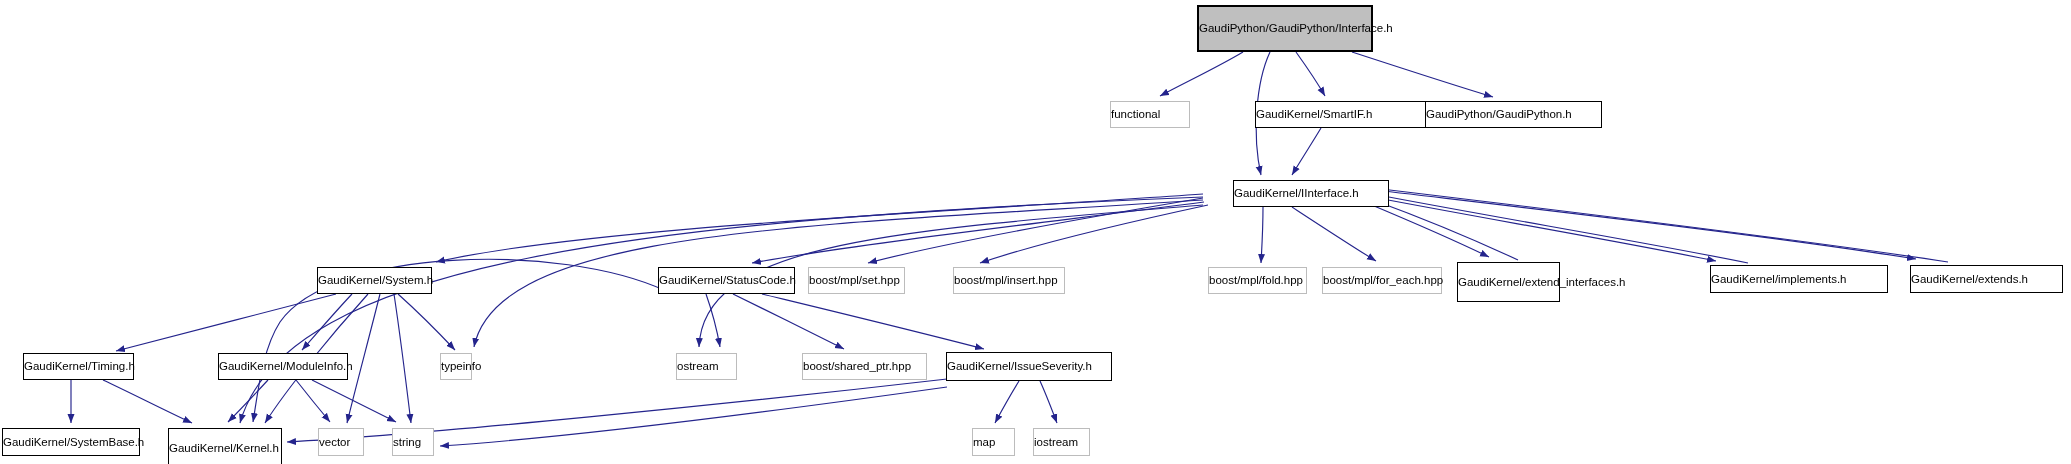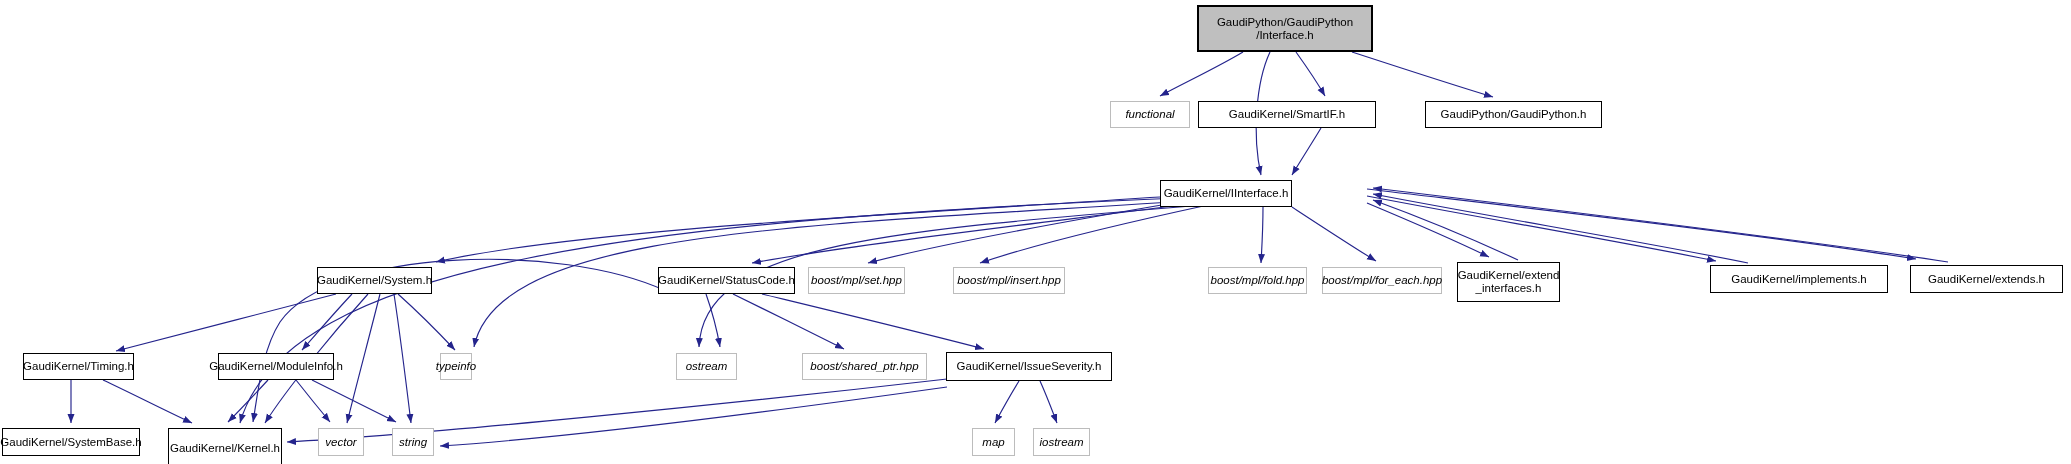--- a/index.html
+++ b/index.html
@@ -2,25 +2,25 @@
 <html style="--edge: #24248c; --ext: #bcbcbc; --hl: #bfbfbf;"><head>
 <meta charset="utf-8">
 <style>
   html,body{margin:0;padding:0;background:#ffffff;}
   .graph{position:relative;width:2071px;height:464px;overflow:hidden;
          font-family:"Liberation Sans",sans-serif;font-size:11.5px;color:#000;}
   .edges{position:absolute;left:0;top:0;}
   path.edge{fill:none;stroke:var(--edge,#24248c);stroke-width:1.15;}
   #arrowhead path{fill:var(--edge,#24248c);}
   .node{position:absolute;box-sizing:border-box;background:#ffffff;
-        border:1px solid #000;display:flex;flex-direction:column;
-        align-items:center;justify-content:center;text-align:center;
+        border:1px solid #000;display:flex;
+        align-items:center;justify-content:flex-start;text-align:center;
         line-height:13px;white-space:nowrap;z-index:2;}
   .node span{display:block;}
-  .node.external{border-color:var(--ext,#bcbcbc);font-style:italic;}
+  .node.external{border-color:var(--ext,#bcbcbc);}
   .node.root{background:var(--hl,#bfbfbf);border:2px solid #000;}
 </style>
 </head>
 <body>
 
 <div class="graph">
 
   <svg class="edges" width="2071" height="464" viewBox="0 0 2071 464">
     <defs>
       <marker id="arrowhead" markerWidth="10" markerHeight="8" refX="9" refY="4" orient="auto" markerUnits="userSpaceOnUse">
@@ -70,29 +70,29 @@
 
   <div class="node root" style="left:1197px;top:5px;width:176px;height:47px">
     <span>GaudiPython/GaudiPython</span>
     <span>/Interface.h</span>
   </div>
 
   <div class="node external" style="left:1110px;top:101px;width:80px;height:27px">
     <span>functional</span>
   </div>
 
-  <div class="node" style="left:1198px;top:101px;width:178px;height:27px">
+  <div class="node" style="left:1255px;top:101px;width:178px;height:27px">
     <span>GaudiKernel/SmartIF.h</span>
   </div>
 
   <div class="node" style="left:1425px;top:101px;width:177px;height:27px">
     <span>GaudiPython/GaudiPython.h</span>
   </div>
 
-  <div class="node" style="left:1160px;top:180px;width:132px;height:27px">
+  <div class="node" style="left:1233px;top:180px;width:156px;height:27px">
     <span>GaudiKernel/IInterface.h</span>
   </div>
 
   <div class="node" style="left:317px;top:267px;width:115px;height:27px">
     <span>GaudiKernel/System.h</span>
   </div>
 
   <div class="node" style="left:658px;top:267px;width:137px;height:27px">
     <span>GaudiKernel/StatusCode.h</span>
   </div>
@@ -123,21 +123,21 @@
   </div>
 
   <div class="node" style="left:1910px;top:265px;width:153px;height:28px">
     <span>GaudiKernel/extends.h</span>
   </div>
 
   <div class="node" style="left:23px;top:353px;width:111px;height:27px">
     <span>GaudiKernel/Timing.h</span>
   </div>
 
-  <div class="node" style="left:218px;top:353px;width:116px;height:27px">
+  <div class="node" style="left:218px;top:353px;width:130px;height:27px">
     <span>GaudiKernel/ModuleInfo.h</span>
   </div>
 
   <div class="node external" style="left:440px;top:353px;width:32px;height:27px">
     <span>typeinfo</span>
   </div>
 
   <div class="node external" style="left:676px;top:353px;width:61px;height:27px">
     <span>ostream</span>
   </div>

